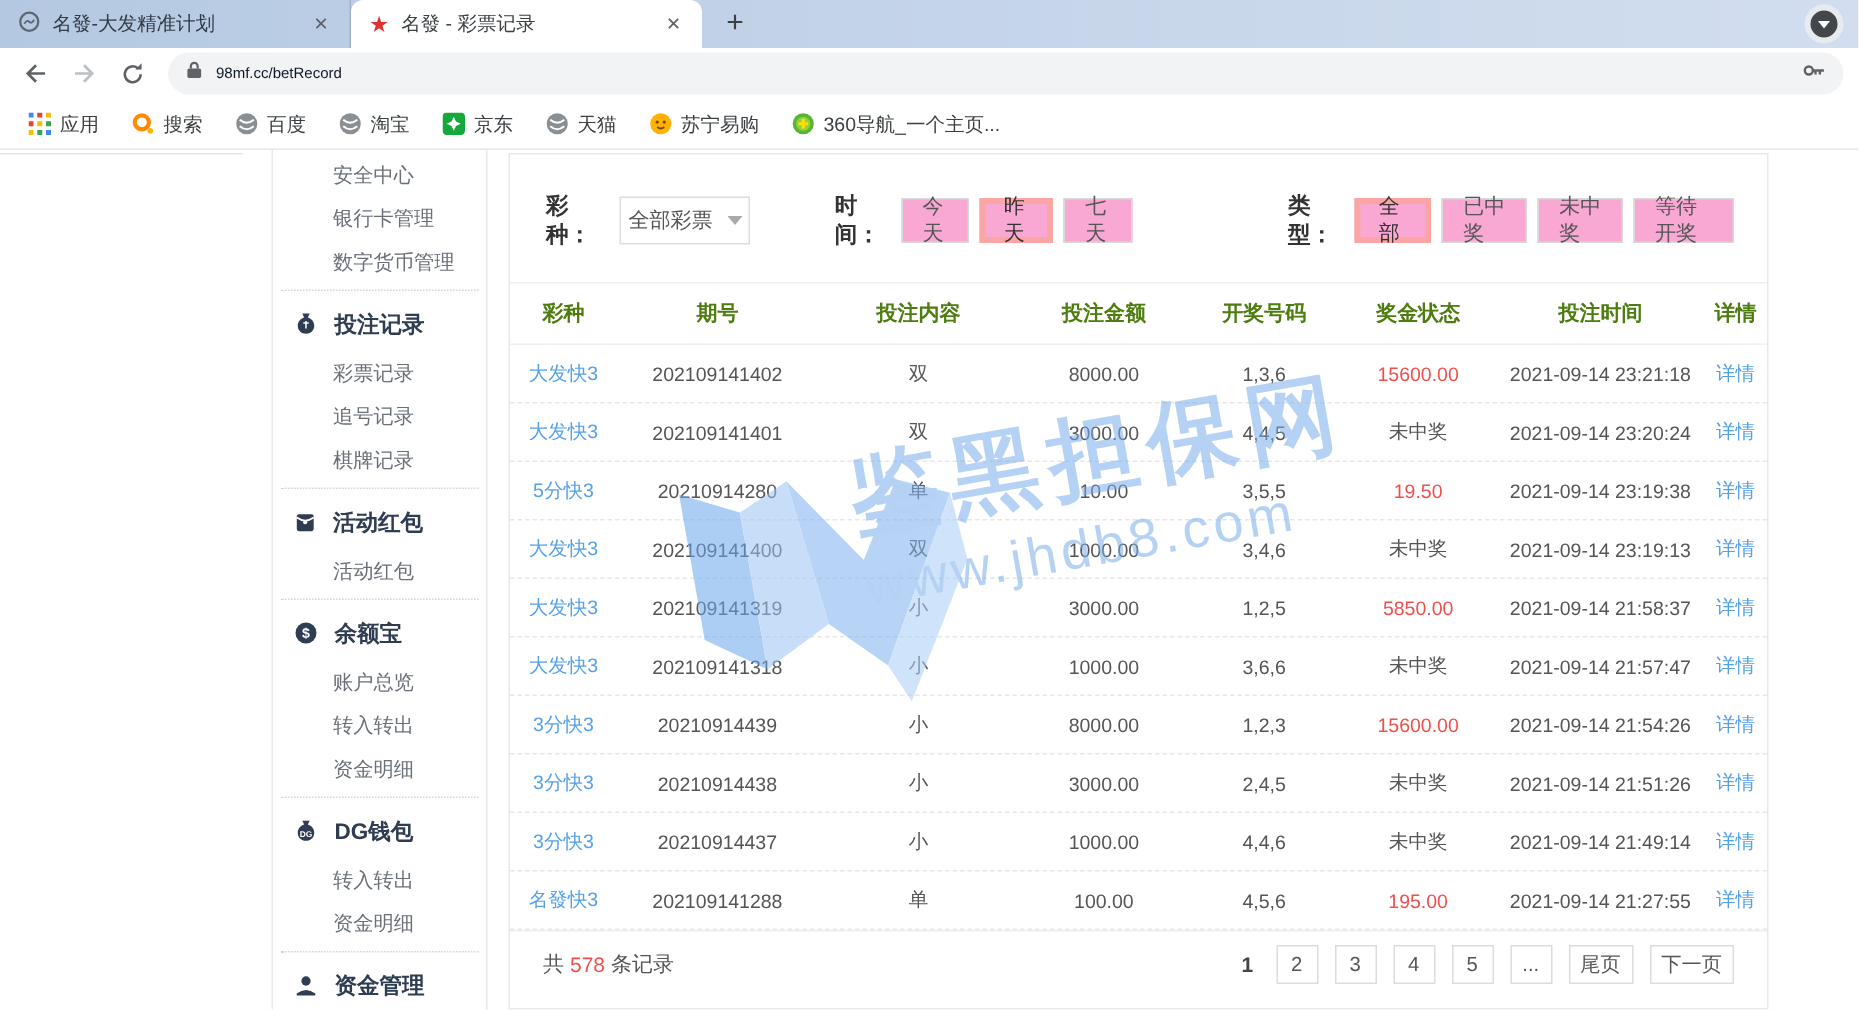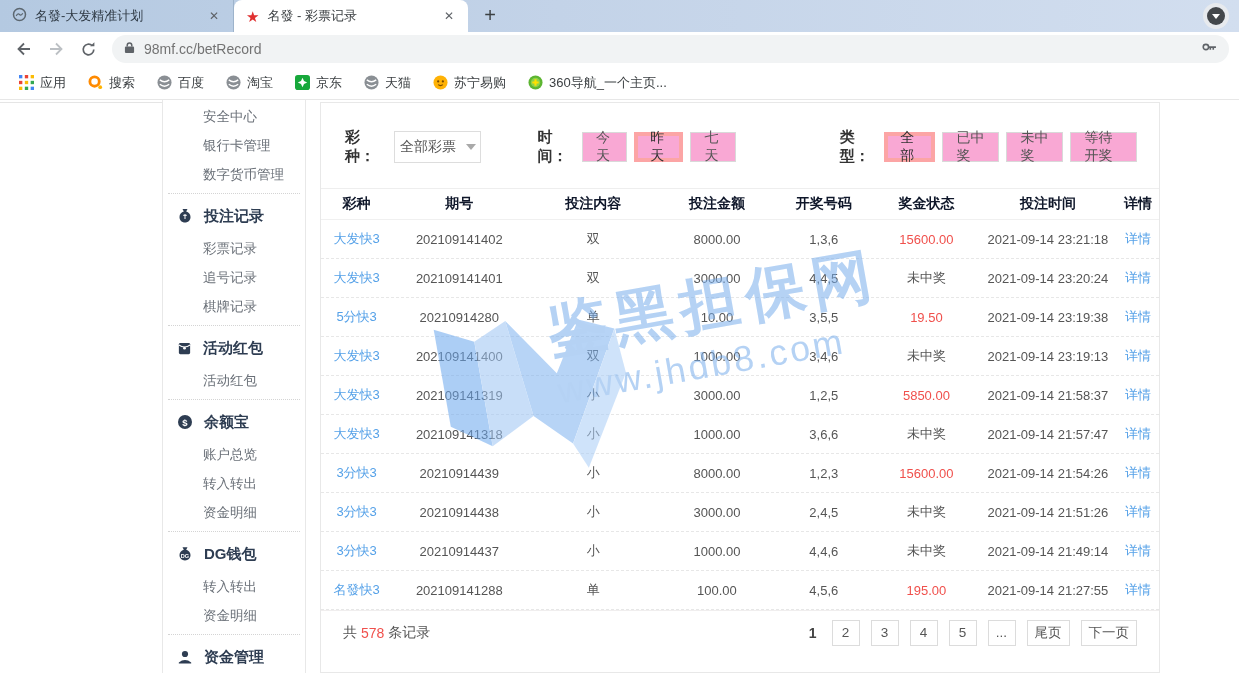--- a/index.html
+++ b/index.html
@@ -23,53 +23,53 @@
     background:#e7eaee; display:flex; align-items:center; justify-content:center; }
   .menu-circle .inner { width:18px; height:18px; border-radius:50%; background:#43474b;
     display:flex; align-items:center; justify-content:center; }
   .menu-circle .caret { width:0; height:0; border-left:4px solid transparent;
     border-right:4px solid transparent; border-top:5px solid #fff; margin-top:1px; }
 
   .toolbar { height:34px; background:#fff; display:flex; align-items:center; padding:0 10px; gap:4px; }
   .navbtn { width:28px; height:28px; display:flex; align-items:center; justify-content:center; border-radius:50%; }
   .urlpill { flex:1; height:28px; background:#f1f3f4; border-radius:14px; display:flex;
     align-items:center; padding:0 12px; gap:9px; margin-left:6px; }
-  .urltext { font-size:14px; color:#737373; flex:1; }
+  .urltext { font-size:10px; color:#0f172a; flex:1; }
 
   .bookmarks { height:34px; background:#fff; display:flex; align-items:center; padding:0 10px;
     gap:4px; border-bottom:1px solid #e7e7e7; }
   .bm { display:flex; align-items:center; gap:6px; font-size:13px; color:#3c4043; padding:4px 9px; border-radius:4px; }
   .bm .ic { display:flex; }
 
   
   .content { display:flex; height:573px; align-items:stretch; }
   .left-strip { width:162px; border-top:1px solid #e5e5e5; margin-top:2px; }
   .sidebar { width:144px; border-left:1px solid #e8e8e8; border-right:1px solid #e8e8e8;
-    padding-top:2px; overflow:hidden; }
+    padding-top:2px; overflow:hidden;margin-left:19px; }
   .side-link { height:29px; line-height:29px; padding-left:40px; font-size:13.5px; color:#6a7078; cursor:pointer; }
   .side-section { height:36px; display:flex; align-items:center; gap:11px; padding-left:14px;
     font-size:15px; font-weight:bold; color:#2e3d52; cursor:pointer; }
   .side-divider { border-top:1px dotted #d4d4d4; margin:4px 5px; }
 
   .gap { width:14px; }
   .panel { width:840px; border:1px solid #e8e8e8; margin-top:2px; position:relative; overflow:hidden; background:#fff; }
 
   .filters { display:flex; align-items:center; padding:25px 22px 22px 24px; }
   .flabel { font-size:15px; font-weight:bold; color:#333; }
   .select { width:104px; height:32px; border:1px solid #ddd; display:flex; align-items:center;
     justify-content:center; gap:10px; margin-left:12px; font-size:14px; color:#555; cursor:pointer; }
   .select .caret { width:0; height:0; border-left:5px solid transparent; border-right:5px solid transparent;
     border-top:6px solid #a9a9a9; }
   .fbtn { height:30px; padding:0 13px; border:1px solid #d9d9d9; background:#f9a8d4; font-size:14px;
     color:#555; display:flex; align-items:center; margin-left:7px; cursor:pointer; }
   .fbtn.sel { border:4px solid #fca5a5; color:#333; padding:0 12px; }
   .sp-time { margin-left:56px; } .sp-type { margin-left:104px; }
 
-  .thead { display:flex; border-top:1px solid #eee; border-bottom:1px solid #f0f0f0; height:32px;
-    align-items:center; font-size:14px; font-weight:bold; color:#0f172a; }
+  .thead { display:flex; border-top:1px solid #eee; border-bottom:1px solid #f0f0f0; height:42px;
+    align-items:center; font-size:14px; font-weight:bold; color:#4d7c0f; }
   .trow { display:flex; height:39px; align-items:center; border-bottom:1px dashed #e7e7e7;
     font-size:13px; color:#555; }
   .cell { text-align:center; }
   .c0{width:8.5%;} .c1{width:16%;} .c2{width:16%;} .c3{width:13.5%;} .c4{width:12%;}
   .c5{width:12.5%;} .c6{width:16.5%;} .c7{width:5%;}
   .lnk { color:#55a1e8; cursor:pointer; }
   .win { color:#f0504c; }
 
   .pager { display:flex; align-items:center; padding:0 22px; height:44px; border-top:1px solid #f0eeee;
     font-size:14px; color:#555; }

